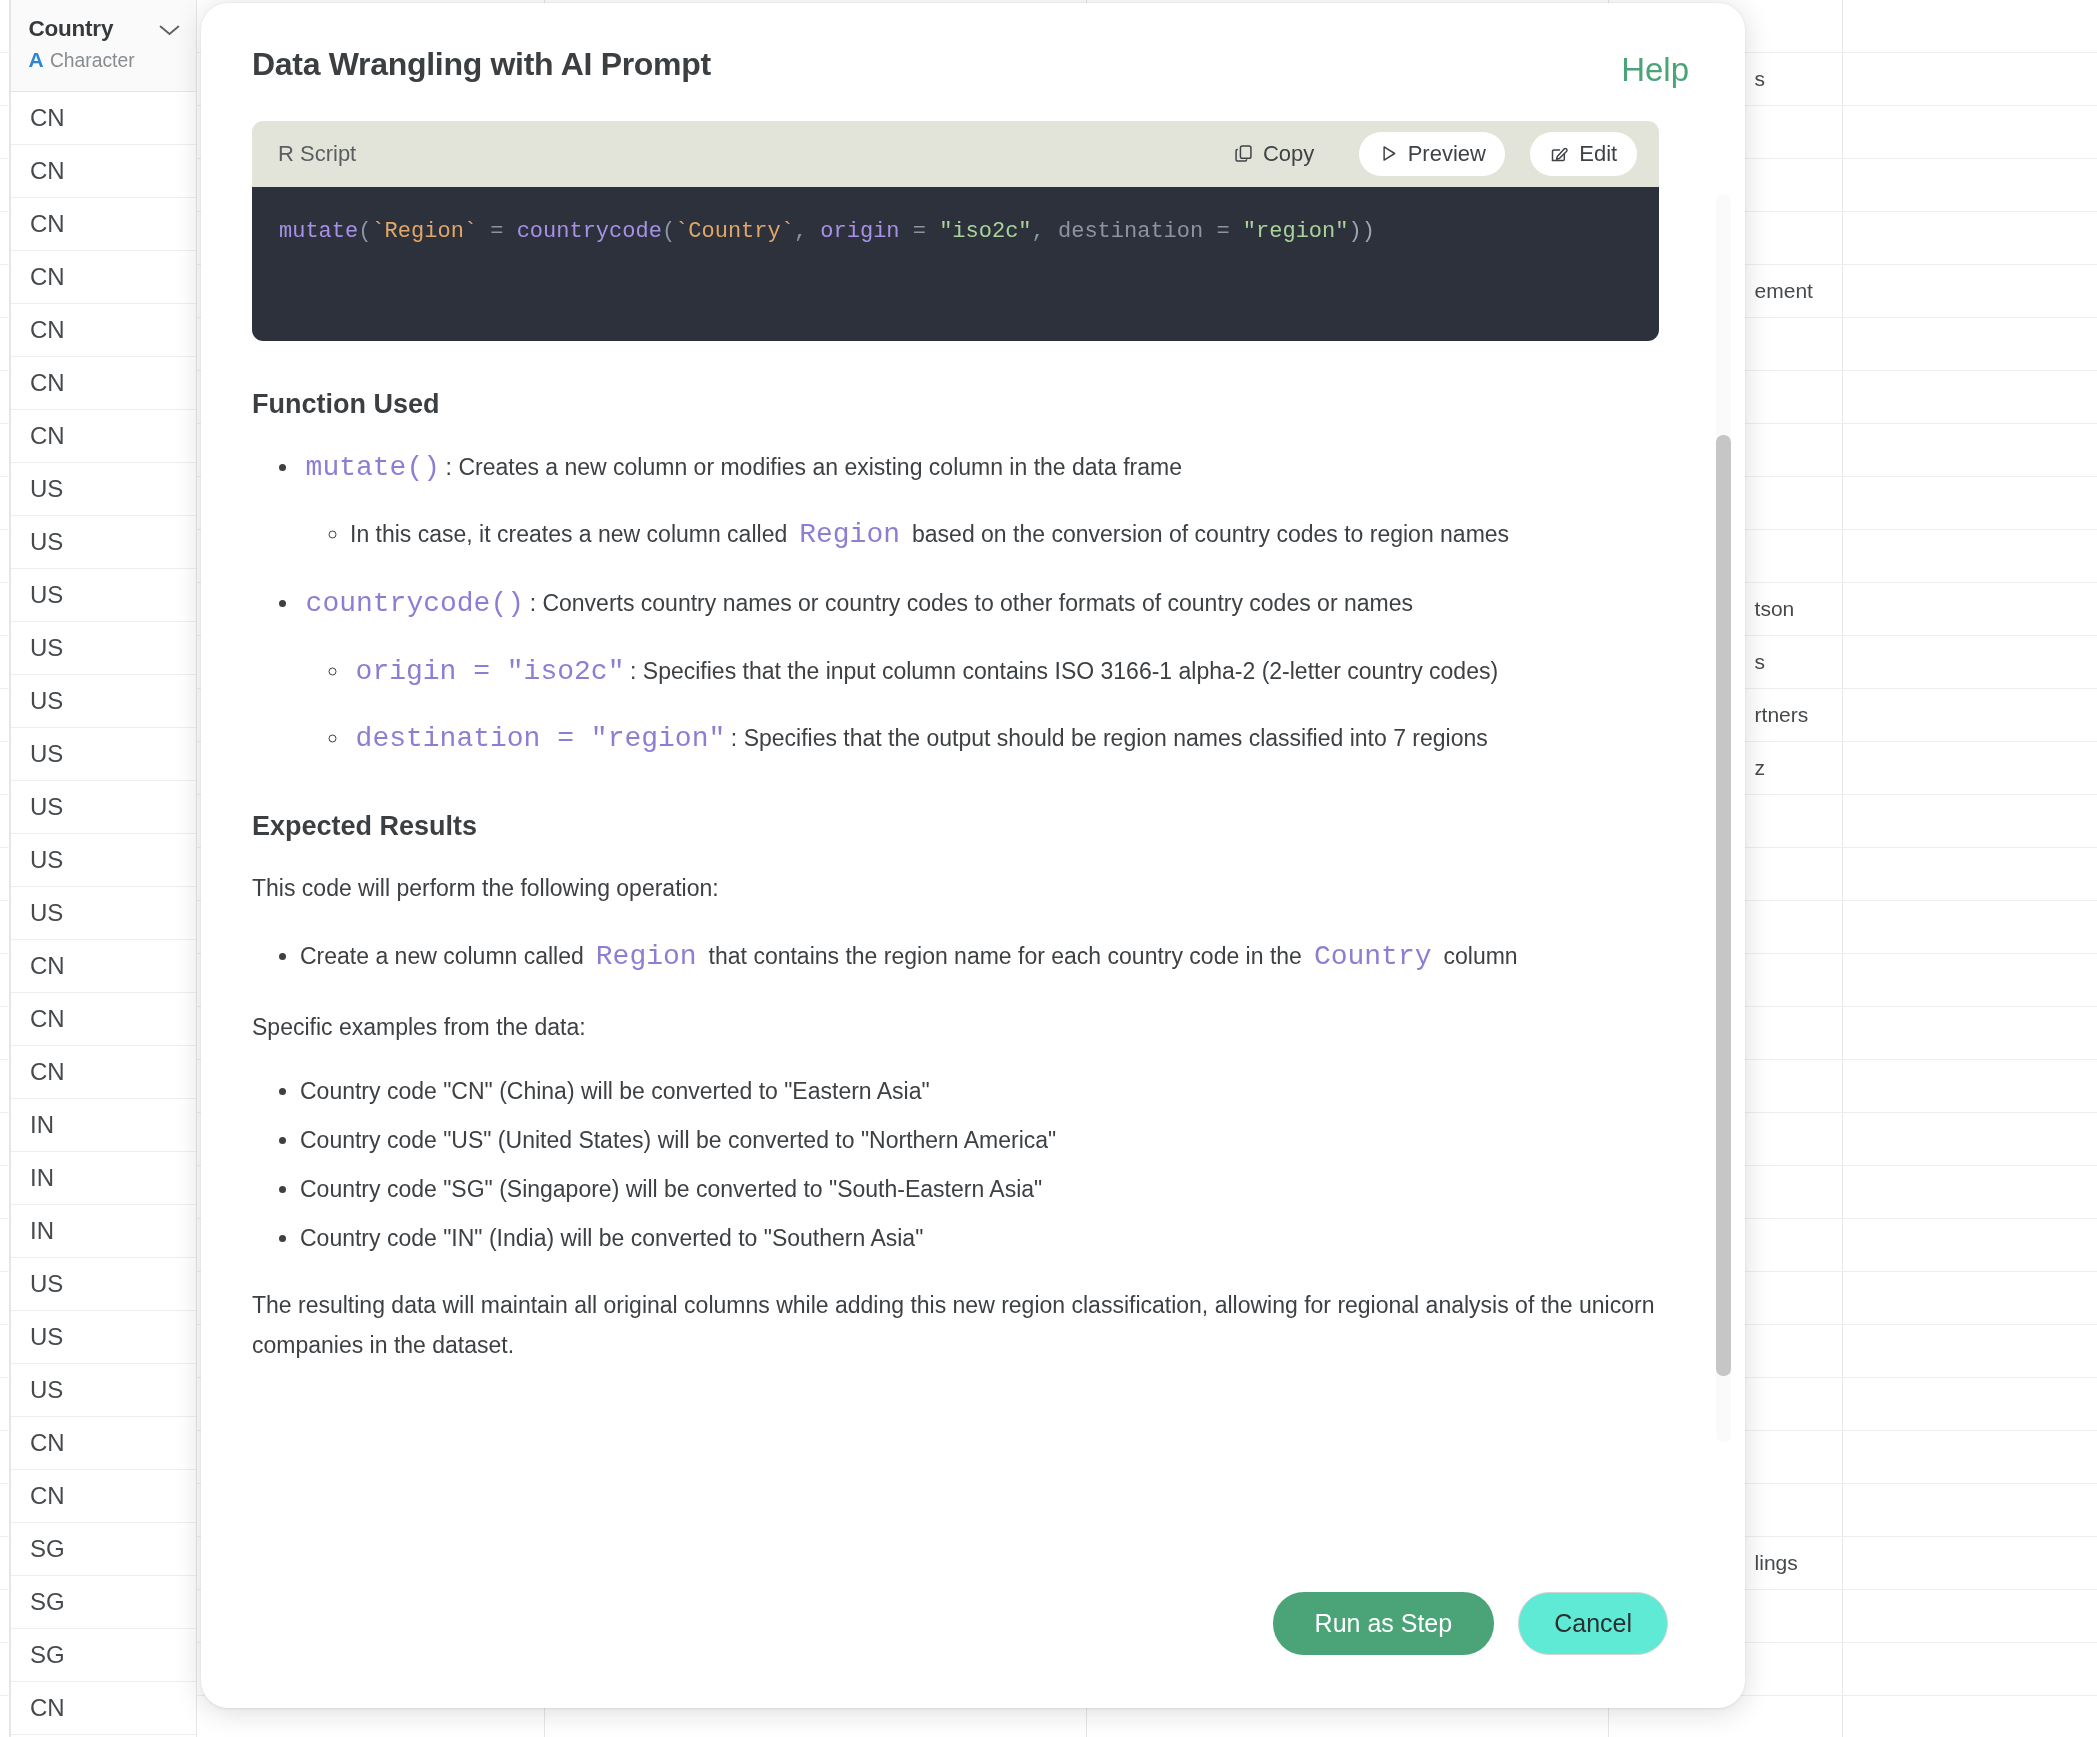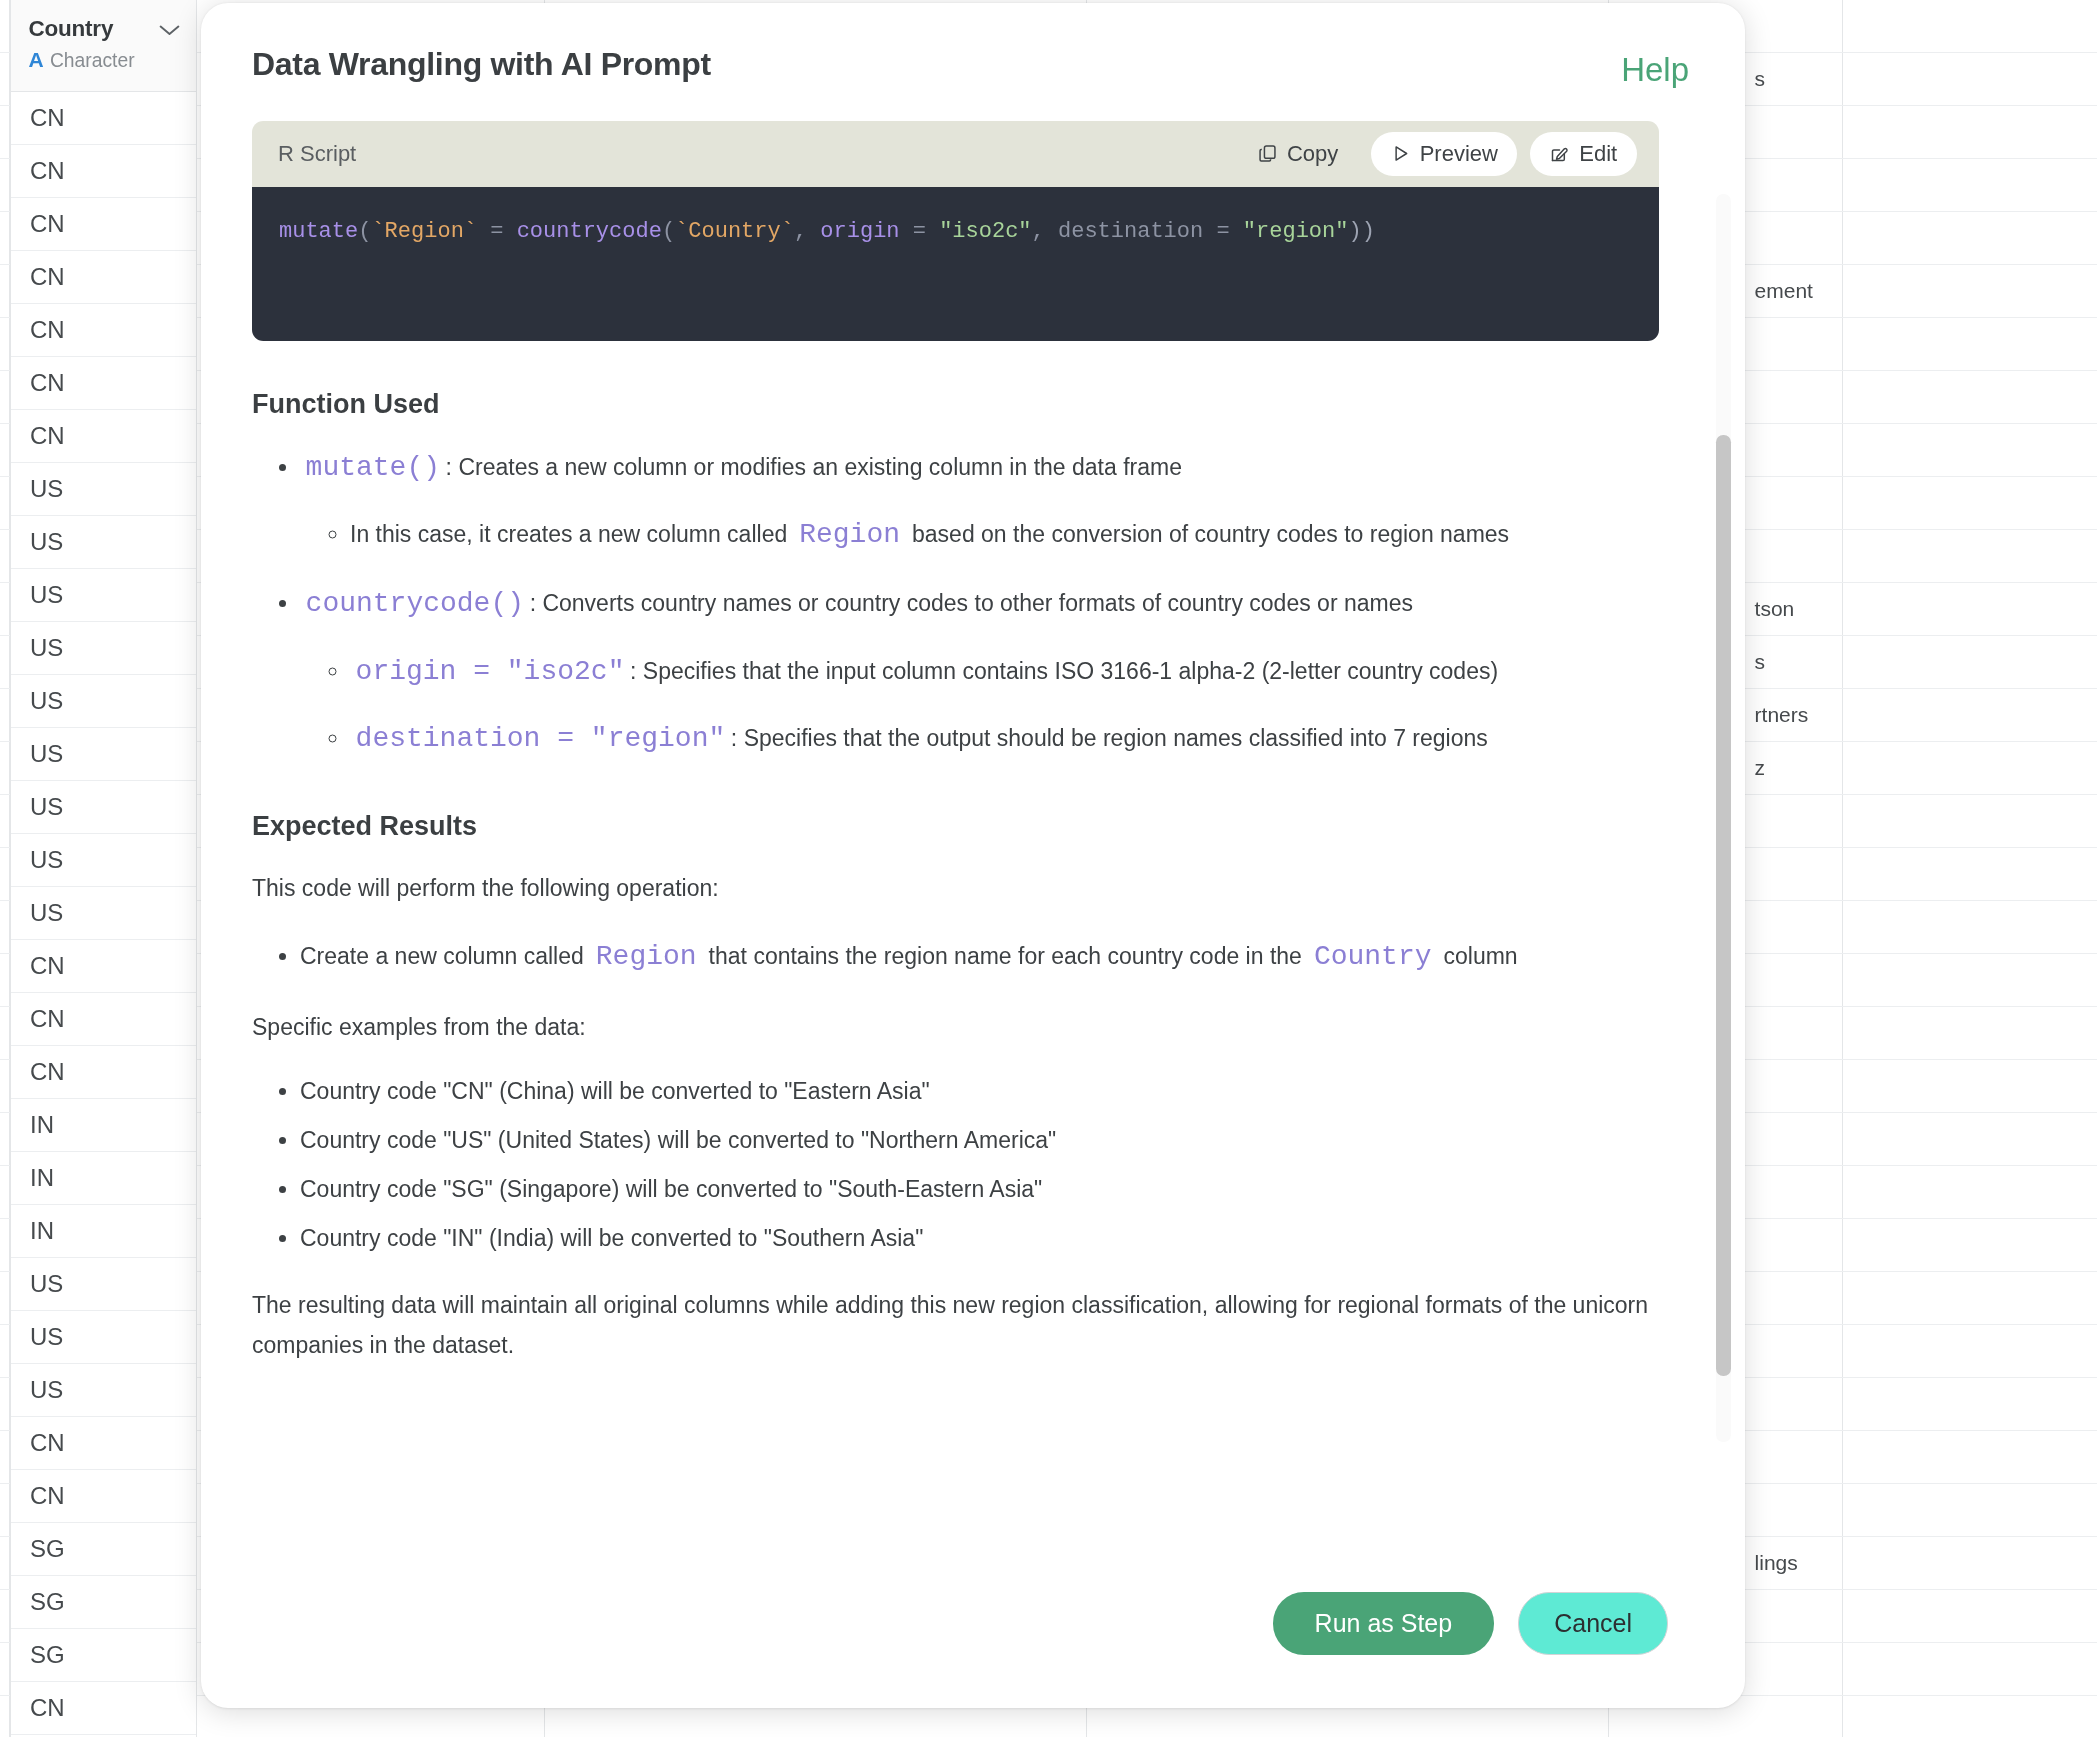--- a/index.html
+++ b/index.html
@@ -172,21 +172,21 @@
     border-radius: 11.3px;
     overflow: hidden;
     width: 1407px;
   }
   #code-toolbar {
     background: #e3e4d9;
     height: 66px;
     display: flex;
     align-items: center;
     padding: 0 22.5px 0 26px;
-    gap: 0;
+    gap: 12px;
   }
   #code-lang {
     font-size: 22px;
     color: #5a5e61;
     flex: 1 1 auto;
   }
   .tb-btn {
     display: inline-flex;
     align-items: center;
     gap: 8.8px;
@@ -512,21 +512,21 @@
         <ul class="lvl1" id="op-list">
             <li>Create a new column called <code class="ic">Region</code> that contains the region name for each country code in the <code class="ic">Country</code> column</li>
           </ul>
         <p class="para">Specific examples from the data:</p>
         <ul class="lvl1 tight" id="ex-list">
             <li>Country code "CN" (China) will be converted to "Eastern Asia"</li>
             <li>Country code "US" (United States) will be converted to "Northern America"</li>
             <li>Country code "SG" (Singapore) will be converted to "South-Eastern Asia"</li>
             <li>Country code "IN" (India) will be converted to "Southern Asia"</li>
           </ul>
-        <p class="para">The resulting data will maintain all original columns while adding this new region classification, allowing for regional formats of the unicorn companies in the dataset.</p>
+        <p class="para">The resulting data will maintain all original columns while adding this new region classification, allowing for regional analysis of the unicorn companies in the dataset.</p>
 
       </div>
 
       <div id="sb-track">
         <div id="sb-thumb"></div>
       </div>
     </div>
 
     <div id="modal-footer">
       <button id="run-btn">Run as Step</button>

